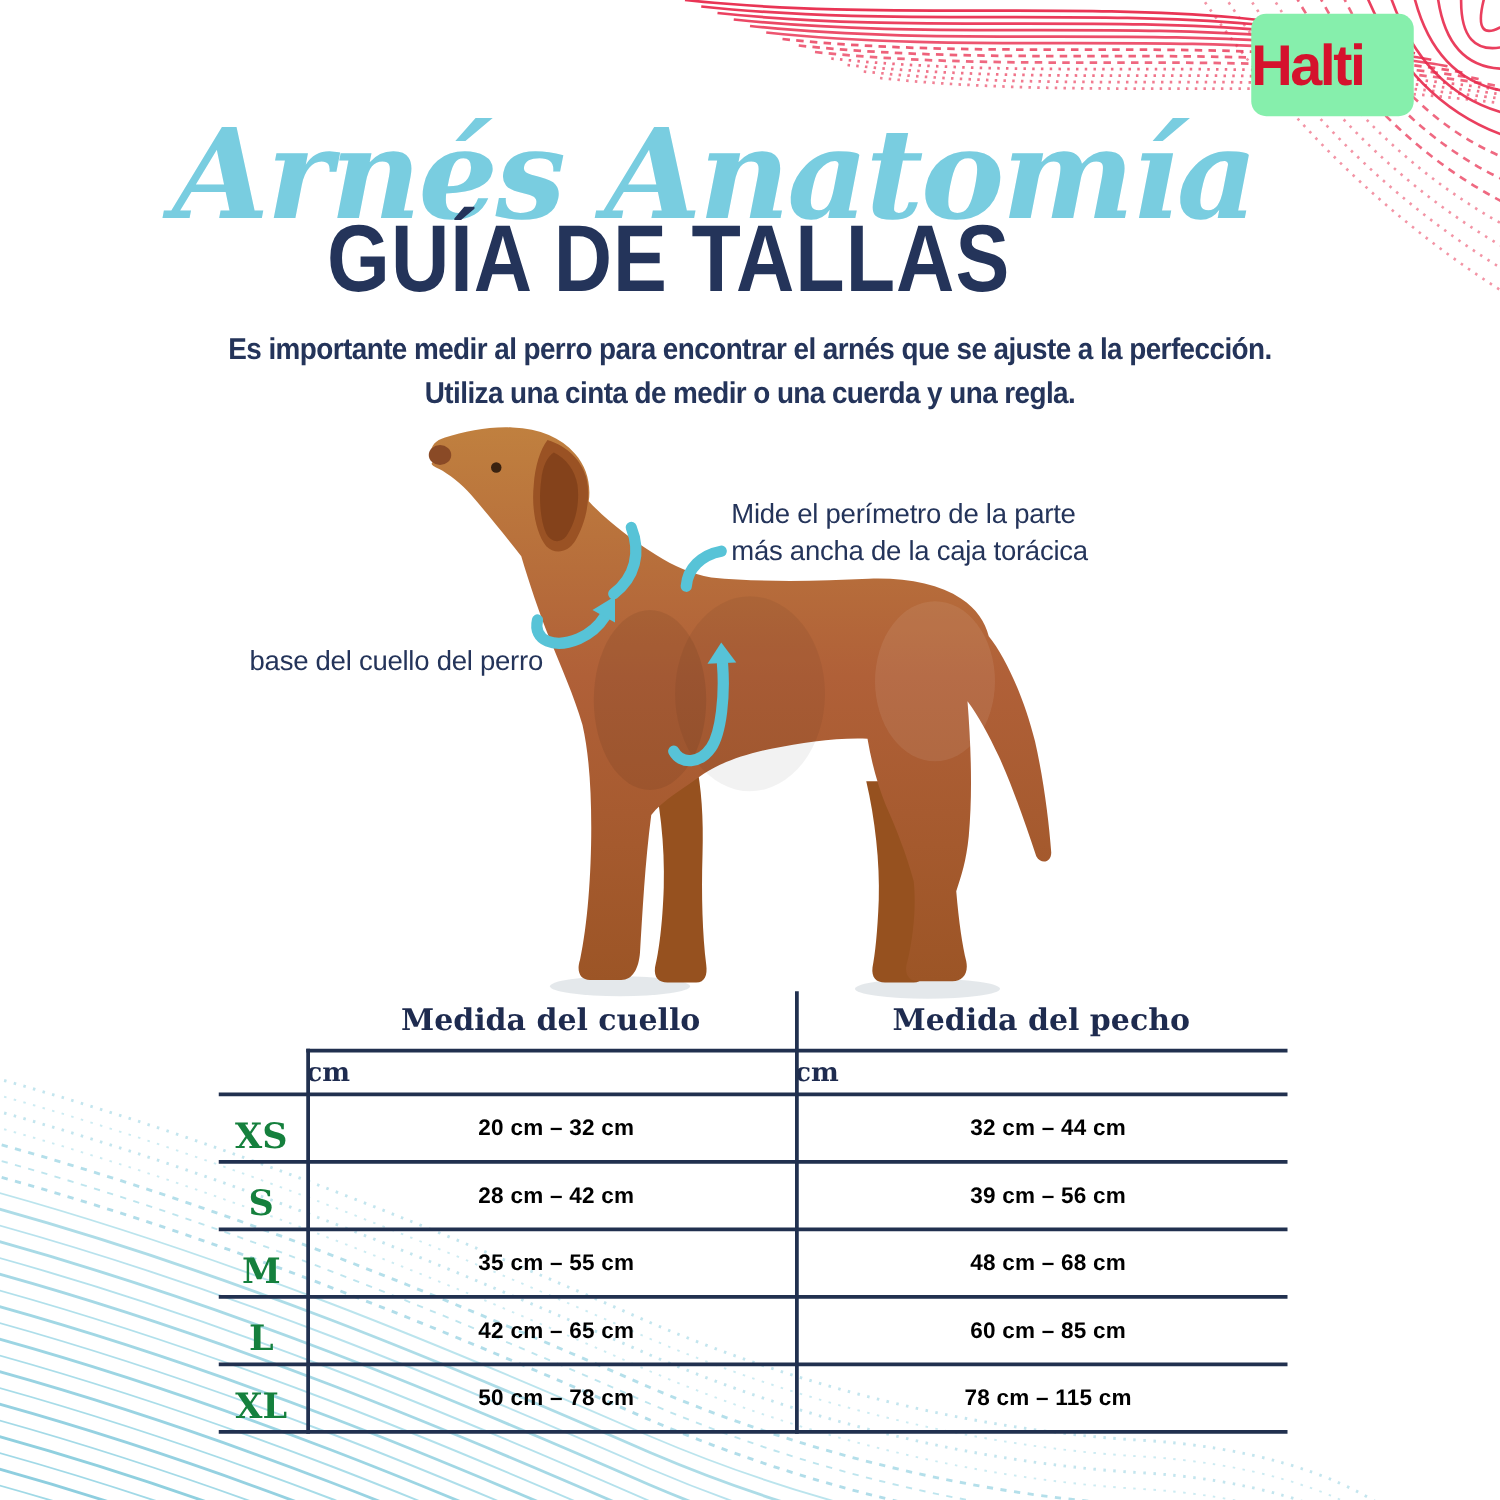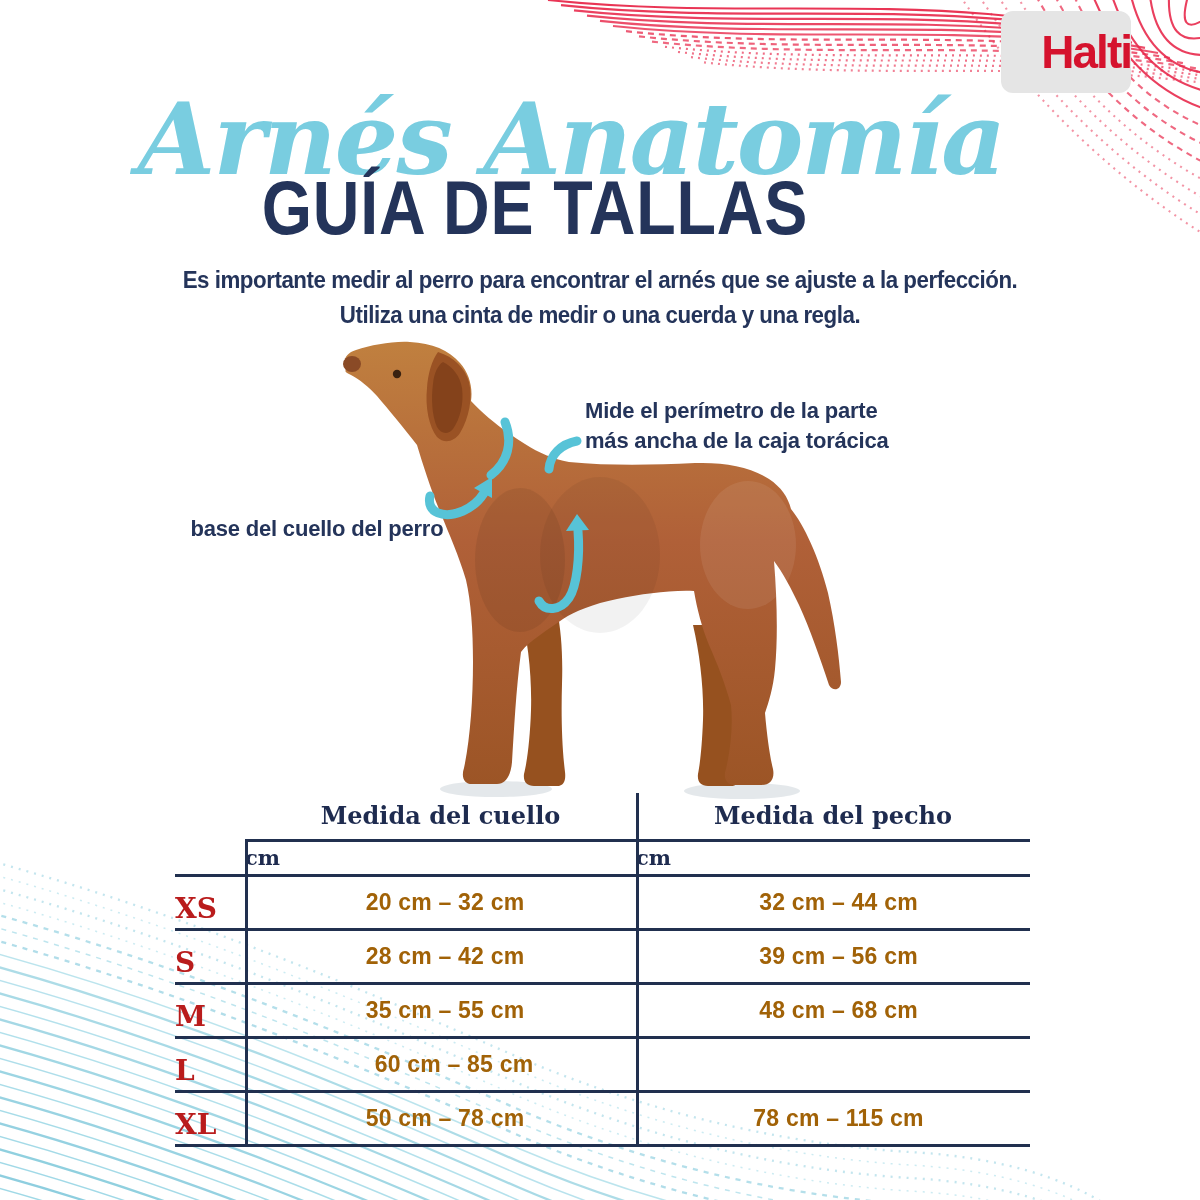--- a/index.html
+++ b/index.html
@@ -24,51 +24,51 @@
     transform:scaleX(0.85);transform-origin:535px 0;letter-spacing:1px;
   }
   .intro{
     left:0;top:262px;width:1200px;text-align:center;
     font-weight:700;font-size:24px;line-height:35px;color:#24345a;
     letter-spacing:-0.5px;transform:scaleX(0.93);transform-origin:600px 0;
   }
 
   
   .logo-box{
-    left:1001px;top:11px;width:130px;height:82px;background:#e5e5e5;border-radius:12px;
-    display:flex;align-items:center;justify-content:flex-end;
+    left:1001px;top:11px;width:130px;height:82px;background:#86efac;border-radius:12px;
+    display:flex;align-items:center;justify-content:flex-start;
   }
   .logo-text{
     color:#d5122d;font-weight:700;font-size:46px;letter-spacing:-2px;
   }
 
   
-  .ann{color:#24345a;font-weight:700;font-size:22px;line-height:30px;letter-spacing:-0.2px;}
+  .ann{color:#24345a;font-weight:400;font-size:22px;line-height:30px;letter-spacing:-0.2px;}
   .ann-chest{left:585px;top:396px;width:330px;text-align:left;}
   .ann-neck{left:168px;top:514px;width:298px;text-align:center;}
 
   
   .size-table{left:175px;top:793px;width:855px;height:356px;}
   .tline{position:absolute;background:#21304f;}
   .th{
     position:absolute;font-family:"DejaVu Serif",serif;font-weight:700;
     font-size:24px;color:#1e2b4f;text-align:center;line-height:46px;height:46px;
   }
   .cm{
     position:absolute;font-family:"DejaVu Serif",serif;font-weight:700;
     font-size:21px;color:#1e2b4f;text-align:left;line-height:33px;height:33px;top:48px;
   }
   .rows{position:absolute;left:0;top:84px;width:855px;}
   .trow{display:flex;width:855px;height:54px;align-items:center;border-bottom:3px solid #21304f;box-sizing:border-box;}
   .tsize{
-    width:70px;text-align:left;font-family:"DejaVu Serif",serif;
-    font-weight:700;font-size:28px;color:#b91c1c;margin-top:12px;
+    width:70px;text-align:center;font-family:"DejaVu Serif",serif;
+    font-weight:700;font-size:28px;color:#15803d;margin-top:12px;
   }
   .tval{
-    text-align:center;font-weight:700;font-size:23px;color:#a16207;letter-spacing:0.2px;padding-left:12px;
+    text-align:center;font-weight:700;font-size:18px;color:#000000;letter-spacing:0.2px;padding-left:12px;
   }
   .tval.neck{width:391px;}
   .tval.chest{width:394px;}
 </style>
 </head>
 <body>
 
 <svg id="decor-svg" viewBox="0 0 1200 1200" xmlns="http://www.w3.org/2000/svg">
   <defs>
     <linearGradient id="dogGrad" x1="0" y1="0" x2="0" y2="1">
@@ -358,20 +358,21 @@
           <span class="tval neck">28 cm – 42 cm</span>
           <span class="tval chest">39 cm – 56 cm</span>
         </div>
         <div class="trow">
           <span class="tsize">M</span>
           <span class="tval neck">35 cm – 55 cm</span>
           <span class="tval chest">48 cm – 68 cm</span>
         </div>
         <div class="trow">
           <span class="tsize">L</span>
+          <span class="tval neck">42 cm – 65 cm</span>
           <span class="tval chest">60 cm – 85 cm</span>
         </div>
         <div class="trow">
           <span class="tsize">XL</span>
           <span class="tval neck">50 cm – 78 cm</span>
           <span class="tval chest">78 cm – 115 cm</span>
         </div>
       </div>
   </div>
 

